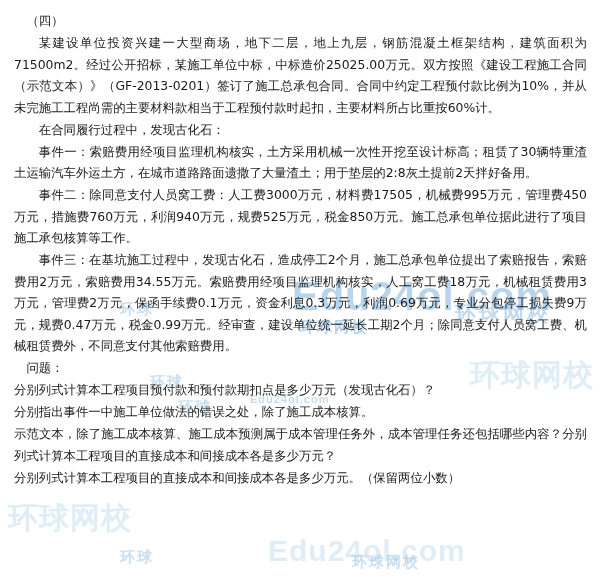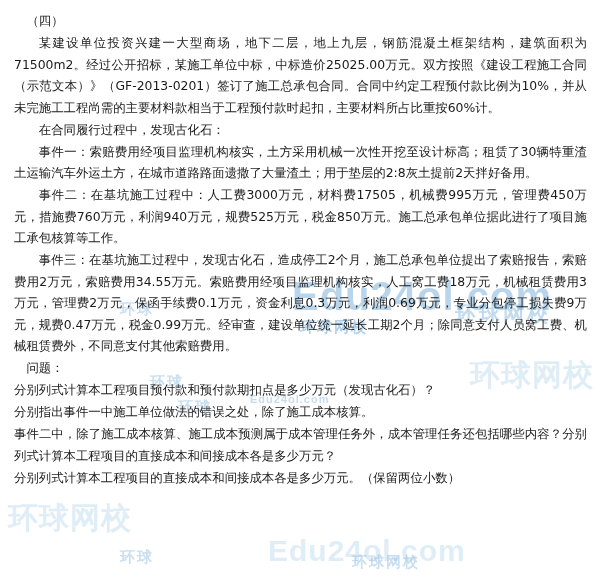--- a/index.html
+++ b/index.html
@@ -120,22 +120,22 @@
   <div class="wm wm-faint" id="wm-bottom-big">Edu24ol.com</div>
   <div class="wm wm-cn-small" id="wm-bottom-cn">环球网校</div>
   <div class="wm wm-cn-small" id="wm-bottom-left">环球</div>
   <div class="wm wm-faint" id="wm-top-faint">环球网校</div>
 
   <div class="doc-body">
     <p class="para indent-1">（四）</p>
     <p class="para">某建设单位投资兴建一大型商场，地下二层，地上九层，钢筋混凝土框架结构，建筑面积为71500m2。经过公开招标，某施工单位中标，中标造价25025.00万元。双方按照《建设工程施工合同（示范文本）》（GF-2013-0201）签订了施工总承包合同。合同中约定工程预付款比例为10%，并从未完施工工程尚需的主要材料款相当于工程预付款时起扣，主要材料所占比重按60%计。</p>
     <p class="para">在合同履行过程中，发现古化石：</p>
     <p class="para">事件一：索赔费用经项目监理机构核实，土方采用机械一次性开挖至设计标高；租赁了30辆特重渣土运输汽车外运土方，在城市道路路面遗撒了大量渣土；用于垫层的2:8灰土提前2天拌好备用。</p>
-    <p class="para">事件二：在基坑施工过程中：人工费3000万元，材料费17505，机械费995万元，管理费450万元，措施费760万元，利润940万元，规费525万元，税金850万元。施工总承包单位据此进行了项目施工承包核算等工作。</p>
+    <p class="para">事件二：除同意支付人员窝工费：人工费3000万元，材料费17505，机械费995万元，管理费450万元，措施费760万元，利润940万元，规费525万元，税金850万元。施工总承包单位据此进行了项目施工承包核算等工作。</p>
     <p class="para">事件三：在基坑施工过程中，发现古化石，造成停工2个月，施工总承包单位提出了索赔报告，索赔费用2万元，索赔费用34.55万元。索赔费用经项目监理机构核实，人工窝工费18万元，机械租赁费用3万元，管理费2万元，保函手续费0.1万元，资金利息0.3万元，利润0.69万元，专业分包停工损失费9万元，规费0.47万元，税金0.99万元。经审查，建设单位统一延长工期2个月；除同意支付人员窝工费、机械租赁费外，不同意支付其他索赔费用。</p>
     <p class="para indent-1">问题：</p>
     <p class="para no-indent">分别列式计算本工程项目预付款和预付款期扣点是多少万元（发现古化石）？</p>
     <p class="para no-indent">分别指出事件一中施工单位做法的错误之处，除了施工成本核算。</p>
-    <p class="para no-indent">事件二中，除了施工成本核算、施工成本预测属于成本管理任务外，成本管理任务还包括哪些内容？分别列式计算本工程项目的直接成本和间接成本各是多少万元？</p>
+    <p class="para no-indent">示范文本，除了施工成本核算、施工成本预测属于成本管理任务外，成本管理任务还包括哪些内容？分别列式计算本工程项目的直接成本和间接成本各是多少万元？</p>
     <p class="para no-indent">分别列式计算本工程项目的直接成本和间接成本各是多少万元。（保留两位小数）</p>
   </div>
 
 </div>
 
 </body></html>

